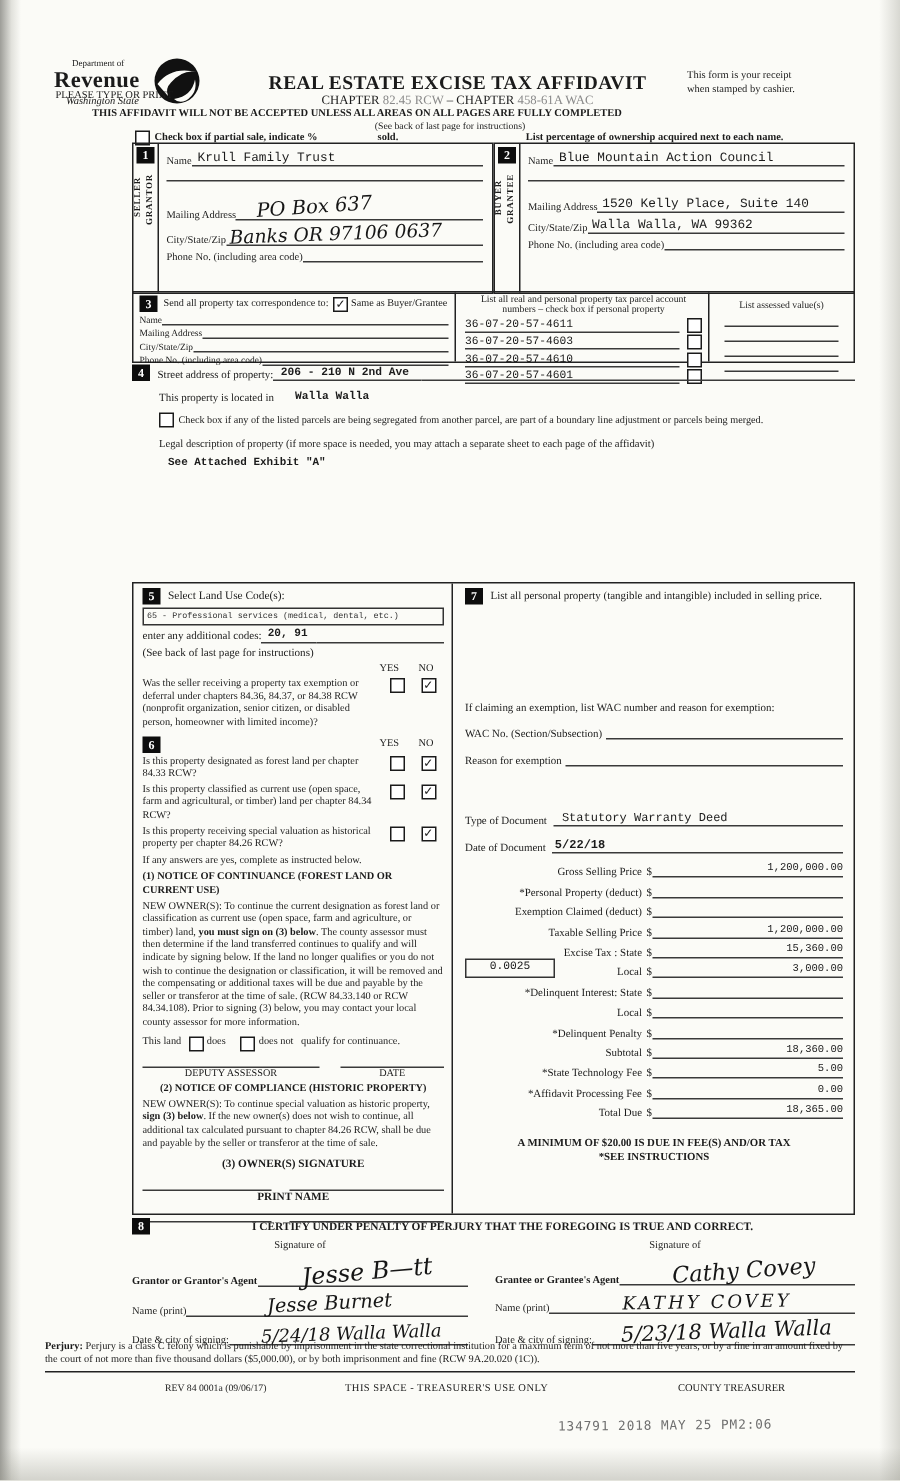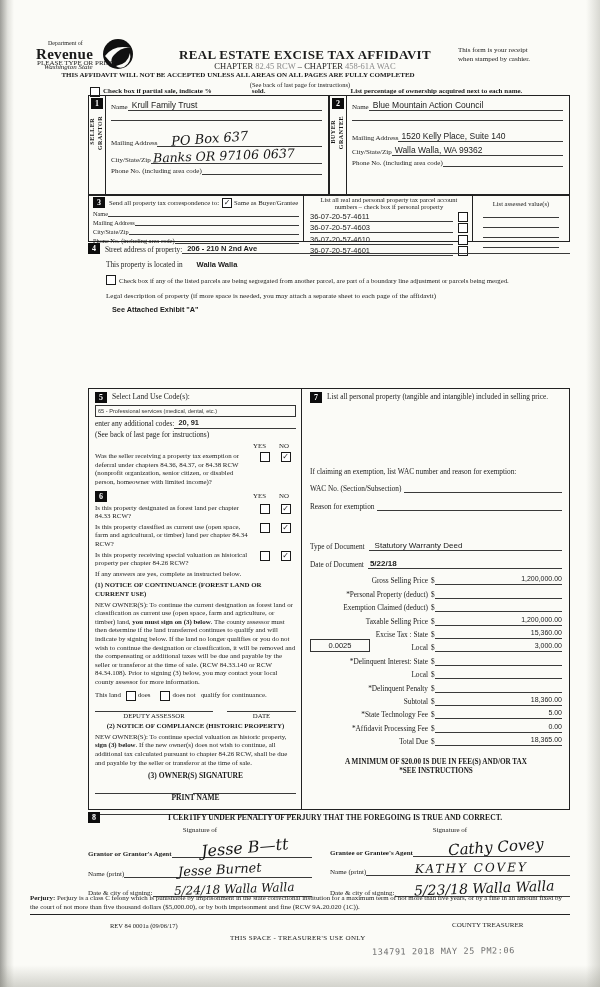--- a/index.html
+++ b/index.html
@@ -8,21 +8,21 @@
   .edge-l{position:absolute;left:0;top:0;bottom:0;width:14px;
           background:linear-gradient(to right,rgba(80,80,74,.55),rgba(150,150,140,.25) 55%,rgba(0,0,0,0));}
   .edge-r{position:absolute;right:0;top:0;bottom:0;width:14px;
           background:linear-gradient(to left,rgba(150,150,140,.35),rgba(0,0,0,0));}
   .edge-b{position:absolute;left:0;right:0;bottom:0;height:22px;
           background:linear-gradient(to top,rgba(150,150,140,.4),rgba(0,0,0,0));}
   .abs{position:absolute;}
   .b{font-weight:bold;}
   .c{text-align:center;}
   .gray{color:#8a8a8a;}
-  .typed{font-family:Liberation Sans, sans-serif;}
+  .typed{font-family:Liberation Mono, monospace;}
   .hand{font-family:"DejaVu Serif",serif;font-style:italic;color:#161616;white-space:nowrap;}
   .badge{display:inline-block;background:#0d0d0d;color:#fff;min-width:12px;height:11px;
          line-height:11px;text-align:center;font-size:8px;font-weight:bold;
          font-family:"Liberation Serif",serif;}
   .cb{display:inline-block;width:8px;height:8px;border:1px solid #1a1a1a;background:#fff;
       font-size:8px;line-height:8px;text-align:center;vertical-align:-1px;overflow:hidden;
       font-family:"Liberation Sans",sans-serif;}
   .uline{border-bottom:1px solid #3a3a3a;}
   .fill{flex:1;border-bottom:1px solid #3a3a3a;}
   .row{display:flex;align-items:flex-end;}
@@ -463,20 +463,20 @@
         </div>
       </div>
     </div>
   </div>
 
   <div class="abs" style="left:30px;top:893px;width:540px;font-size:6.9px;line-height:9px;border-bottom:1.5px solid #222;padding-bottom:3px;">
     <span class="b">Perjury:</span><span> Perjury is a class C felony which is punishable by imprisonment in the state correctional institution for a maximum term of not more than five years, or by a fine in an amount fixed by the court of not more than five thousand dollars ($5,000.00), or by both imprisonment and fine (RCW 9A.20.020 (1C)).</span>
   </div>
 
   <div class="abs tiny" style="left:110px;top:922px;">REV 84 0001a (09/06/17)</div>
-  <div class="abs small" style="left:230px;top:921px;letter-spacing:.3px;margin-top:13px;">THIS SPACE - TREASURER'S USE ONLY</div>
+  <div class="abs small" style="left:230px;top:921px;letter-spacing:.3px;">THIS SPACE - TREASURER'S USE ONLY</div>
   <div class="abs small" style="left:452px;top:921px;">COUNTY TREASURER</div>
   <div class="abs stamp" style="left:372px;top:946px;">134791 2018 MAY 25 PM2:06</div>
 
   <div class="edge-l"></div>
   <div class="edge-r"></div>
   <div class="edge-b"></div>
 </div>
 
 </body></html>

